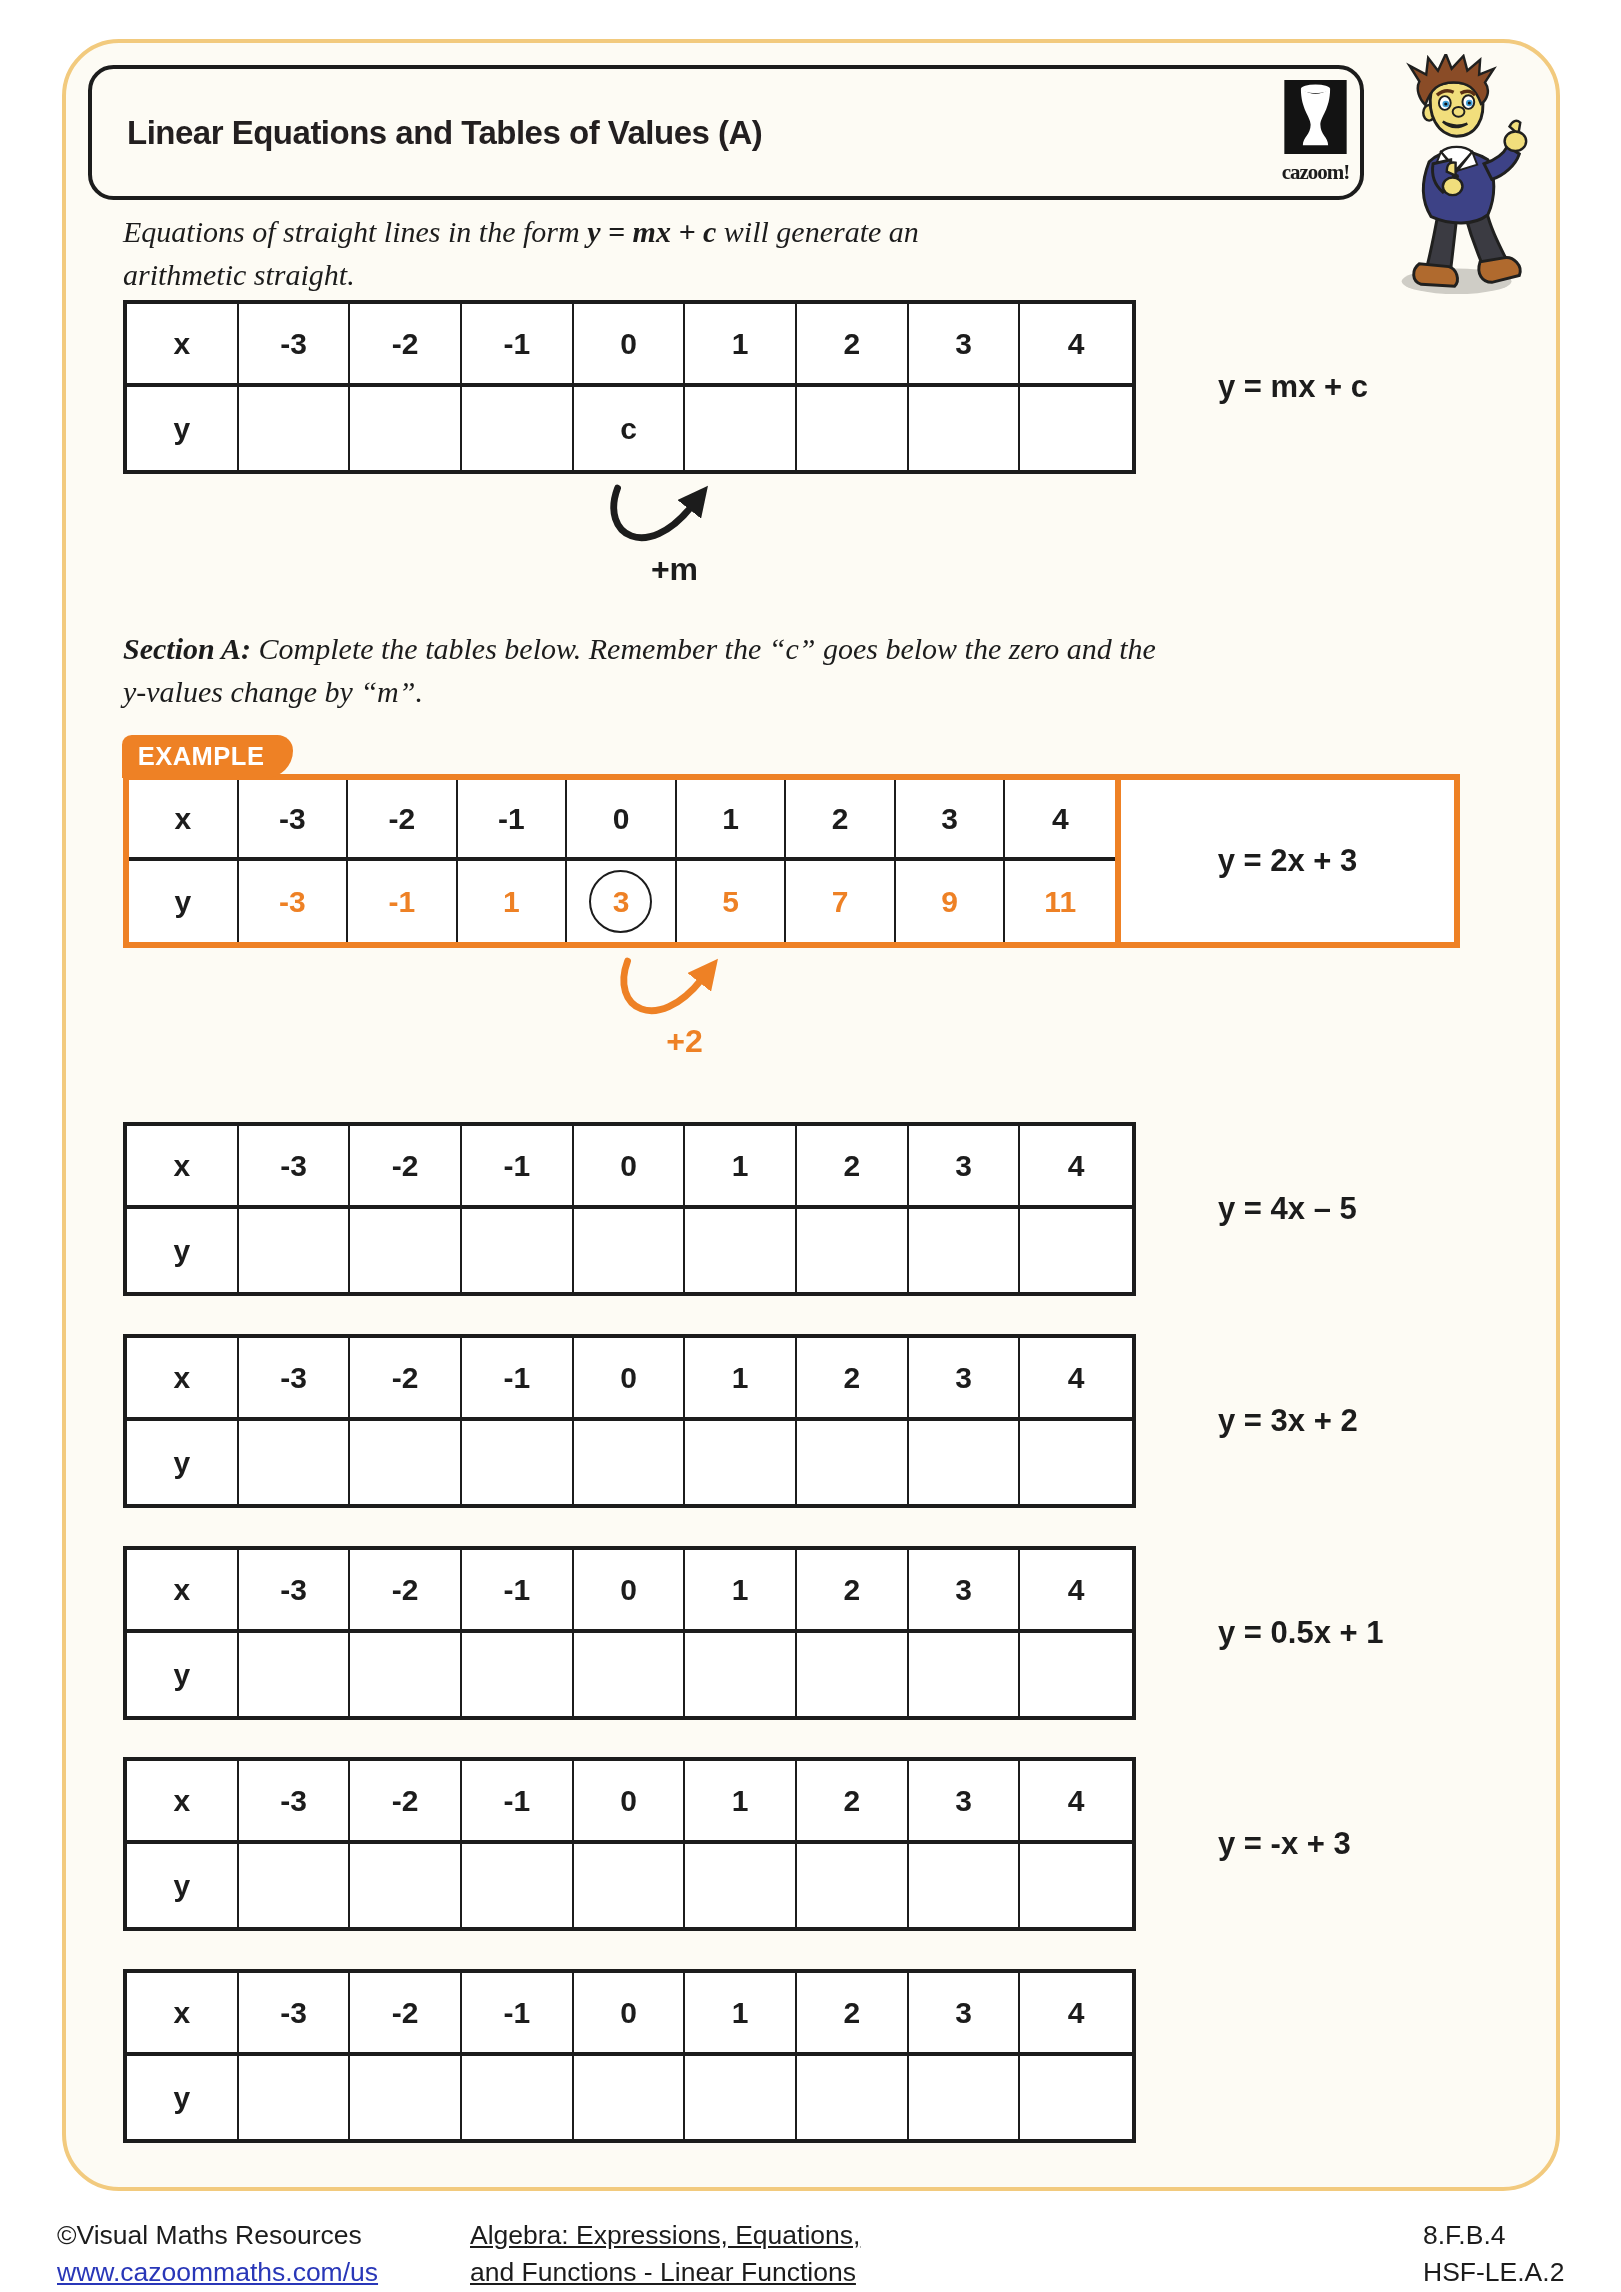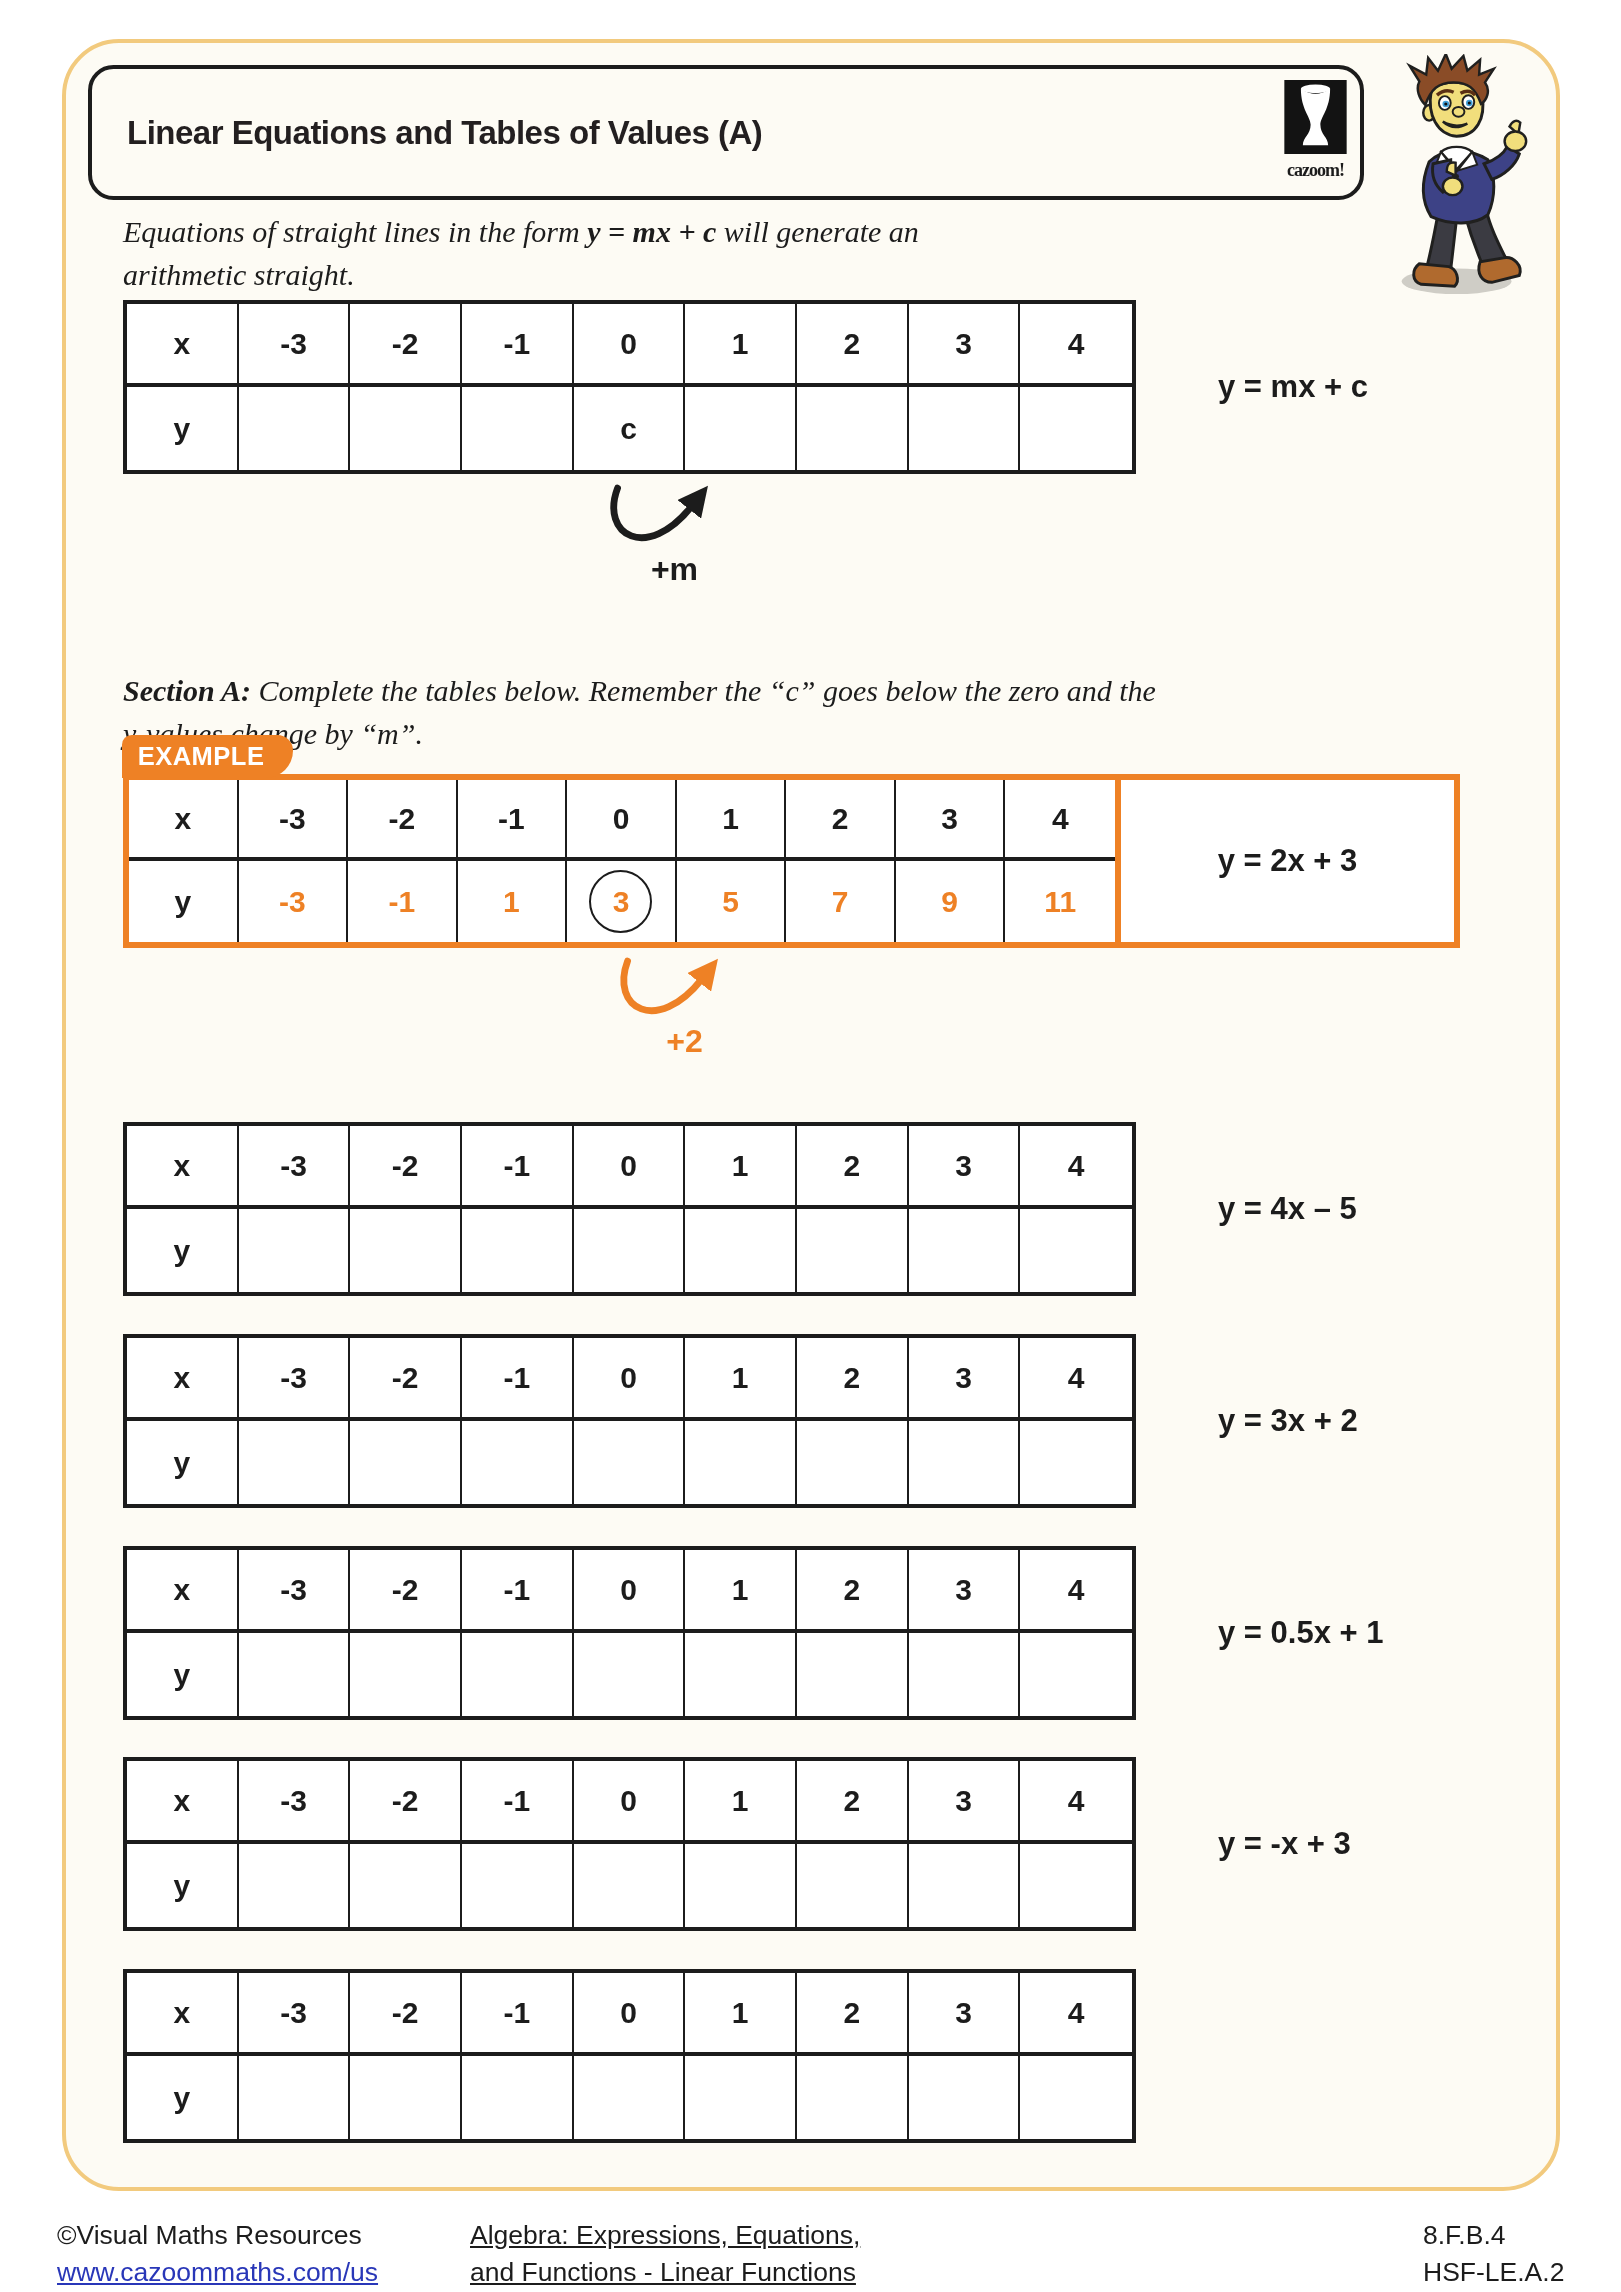--- a/index.html
+++ b/index.html
@@ -9,26 +9,26 @@
 
   
   .sheet{left:62px;top:39px;width:1498px;height:2152px;border:4.9px solid var(--yellow,#F2CA7E);
          border-radius:57px;background:#FDFBF4;}
 
   
   .title-box{left:88px;top:65px;width:1276px;height:135px;border:4.9px solid #1c1c1c;border-radius:25.5px;
              background:#FDFBF4;display:flex;align-items:center;}
   .title-text{padding-left:35px;font-size:33px;font-weight:bold;letter-spacing:-0.5px;color:#231F20;}
   .logo{left:1253px;top:80px;width:125px;text-align:center;}
-  .logo-text{font-family:"Liberation Serif",serif;font-weight:bold;font-size:18px;margin-top:2px;letter-spacing:-1px;}
+  .logo-text{font-family:"Liberation Serif",serif;font-weight:bold;font-size:21px;margin-top:2px;letter-spacing:-1px;}
 
   
   .serif-it{font-family:"Liberation Serif",serif;font-style:italic;font-size:30px;line-height:43px;color:#1c1c1c;}
   .intro{left:123px;top:210px;width:1137px;}
-  .section-a{left:123px;top:627px;width:1313px;margin-top:42px;}
+  .section-a{left:123px;top:627px;width:1313px;}
   .bold{font-weight:bold;}
 
   
   .tbl{width:1013px;height:174px;border:4.9px solid #1c1c1c;background:#fff;
        display:grid;grid-template-columns:repeat(9,1fr);grid-template-rows:1fr 1fr;}
   .cell{border-right:2.9px solid #1c1c1c;display:flex;align-items:center;justify-content:center;
         font-size:30px;font-weight:bold;color:#1c1c1c;}
   .cell.lastcol{border-right:none;}
   .cell.row0{border-bottom:4.9px solid #1c1c1c;}
   .cell .orange{color:var(--orange,#EE8125);}

